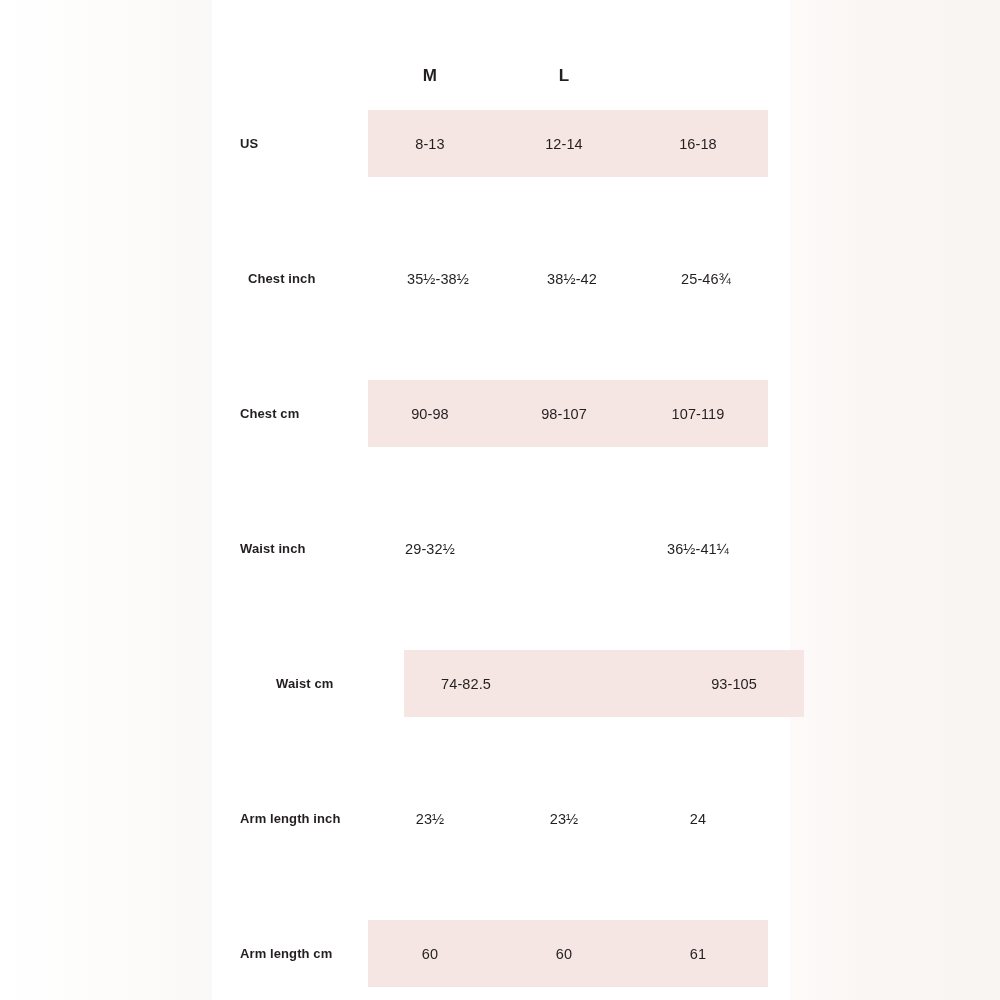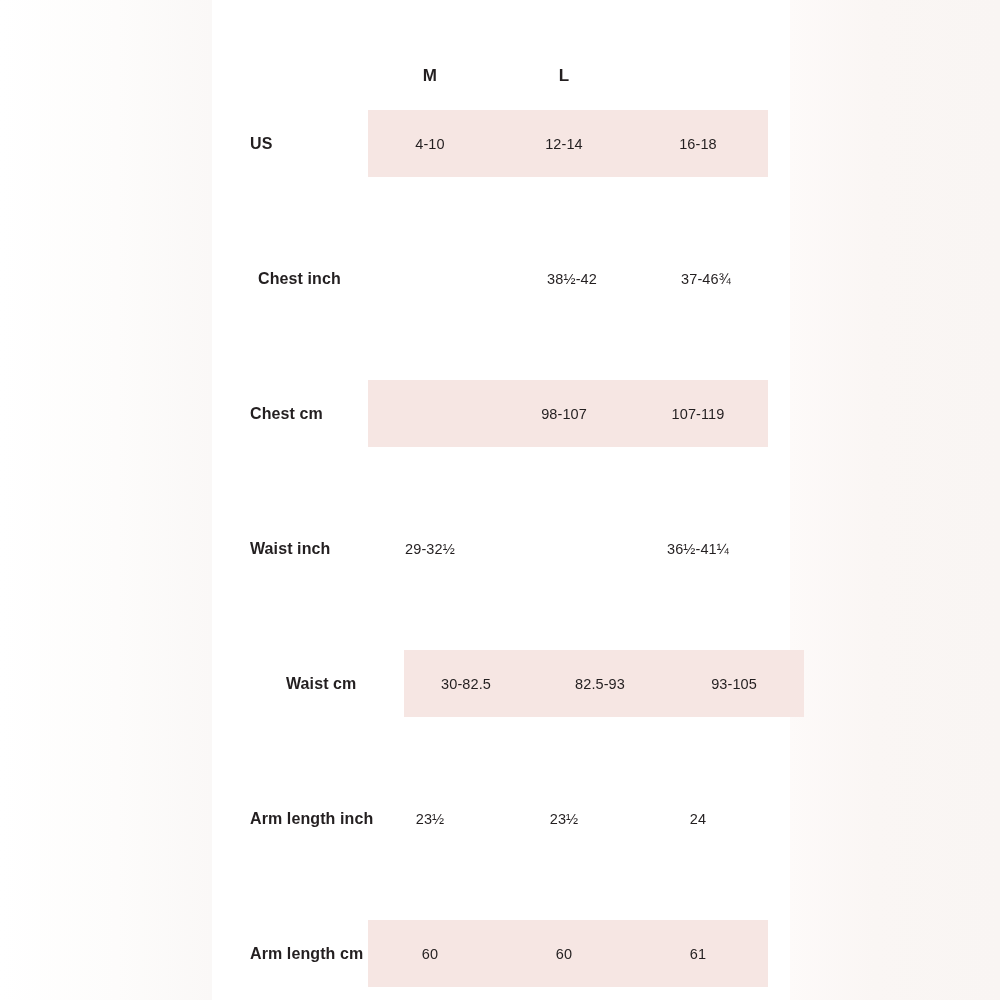--- a/index.html
+++ b/index.html
@@ -87,27 +87,27 @@
     width: 400px;
     height: 67px;
     background: transparent;
   }
   .row.alt .stripe {
     background: #f6e6e3;
   }
 
   .row-label {
     position: absolute;
-    left: 250px;
+    left: 240px;
     top: 0;
     width: 130px;
     height: 67px;
     display: flex;
     align-items: center;
-    font-size: 16px;
+    font-size: 13px;
     font-weight: 700;
     color: #231f20;
     line-height: 21px;
     letter-spacing: 0.1px;
   }
   .row-label span { display: block; }
 
   .cell {
     position: absolute;
     top: 0;
@@ -142,63 +142,64 @@
     </div>
 
     <div id="rows-host">
         <div class="row alt" style="top: 110px;">
           <div class="stripe"></div>
           <div class="row-label">
             <div>
               <span>US</span>
             </div>
           </div>
-          <div class="cell c0">4-10</div>
+          <div class="cell c0">8-13</div>
           <div class="cell c1">12-14</div>
           <div class="cell c2">16-18</div>
         </div>
         <div class="row" style="top: 245px; margin-left: 8px;">
           <div class="stripe"></div>
           <div class="row-label">
             <div>
               <span>Chest inch</span>
             </div>
           </div>
+          <div class="cell c0">35½-38½</div>
           <div class="cell c1">38½-42</div>
-          <div class="cell c2">37-46¾</div>
+          <div class="cell c2">25-46¾</div>
         </div>
         <div class="row alt" style="top: 380px;">
           <div class="stripe"></div>
           <div class="row-label">
             <div>
               <span>Chest cm</span>
             </div>
           </div>
+          <div class="cell c0">90-98</div>
           <div class="cell c1">98-107</div>
           <div class="cell c2">107-119</div>
         </div>
         <div class="row" style="top: 515px;">
           <div class="stripe"></div>
           <div class="row-label">
             <div>
               <span>Waist inch</span>
             </div>
           </div>
           <div class="cell c0">29-32½</div>
           <div class="cell c2">36½-41¼</div>
         </div>
         <div class="row alt" style="top: 650px; margin-left: 36px;">
           <div class="stripe"></div>
           <div class="row-label">
             <div>
               <span>Waist cm</span>
             </div>
           </div>
-          <div class="cell c0">30-82.5</div>
-          <div class="cell c1">82.5-93</div>
+          <div class="cell c0">74-82.5</div>
           <div class="cell c2">93-105</div>
         </div>
         <div class="row" style="top: 785px;">
           <div class="stripe"></div>
           <div class="row-label">
             <div>
               <span>Arm length inch</span>
             </div>
           </div>
           <div class="cell c0">23½</div>

